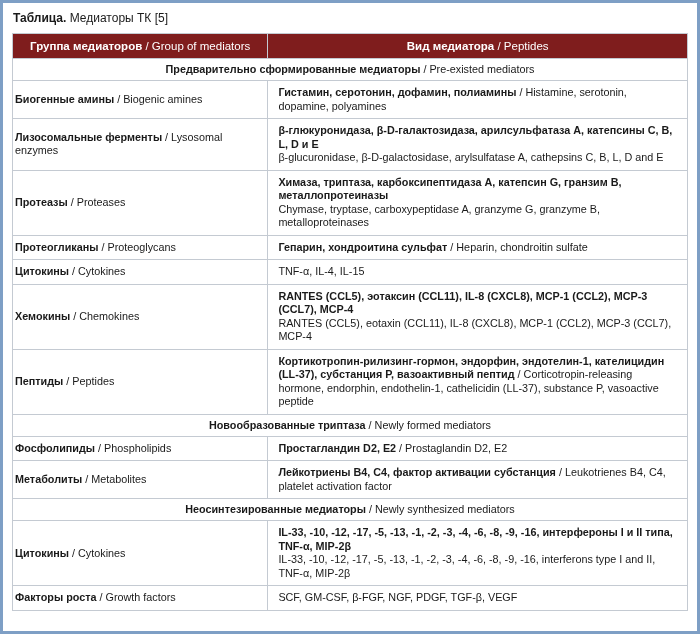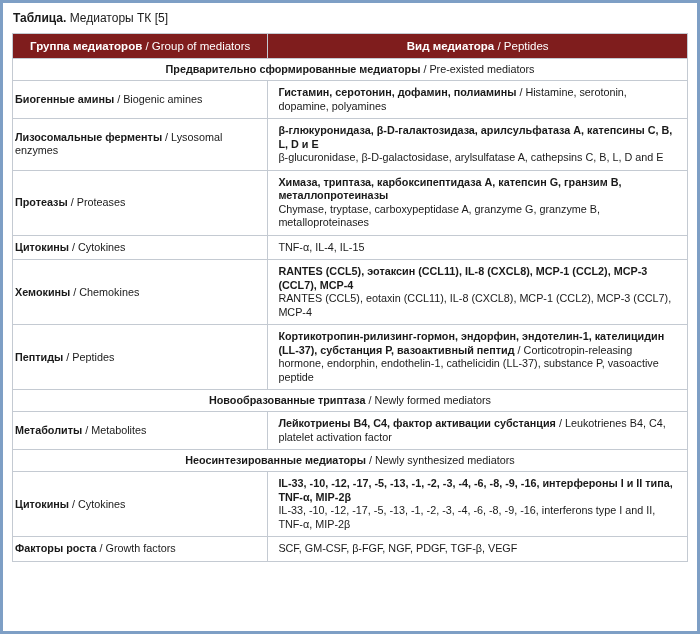--- a/index.html
+++ b/index.html
@@ -54,40 +54,52 @@
           </td>
         </tr>
         <tr>
           <td class="grp"><b>Протеазы</b><span> / Proteases</span></td>
           <td class="med">
             <div><span class="bld">Химаза, триптаза, карбоксипептидаза A, катепсин G, гранзим B, металлопротеиназы</span></div>
             <div><span>Chymase, tryptase, carboxypeptidase A, granzyme G, granzyme B, metalloproteinases</span></div>
           </td>
         </tr>
         <tr>
+          <td class="grp"><b>Протеогликаны</b><span> / Proteoglycans</span></td>
+          <td class="med">
+            <div><span class="bld">Гепарин, хондроитина сульфат</span><span> / Heparin, chondroitin sulfate</span></div>
+          </td>
+        </tr>
+        <tr>
           <td class="grp"><b>Цитокины</b><span> / Cytokines</span></td>
           <td class="med">
             <div><span>TNF-α, IL-4, IL-15</span></div>
           </td>
         </tr>
         <tr>
           <td class="grp"><b>Хемокины</b><span> / Chemokines</span></td>
           <td class="med">
             <div><span class="bld">RANTES (CCL5), эотаксин (CCL11), IL-8 (CXCL8), MCP-1 (CCL2), MCP-3 (CCL7), MCP-4</span></div>
             <div><span>RANTES (CCL5), eotaxin (CCL11), IL-8 (CXCL8), MCP-1 (CCL2), MCP-3 (CCL7), MCP-4</span></div>
           </td>
         </tr>
         <tr>
           <td class="grp"><b>Пептиды</b><span> / Peptides</span></td>
           <td class="med">
             <div><span class="bld">Кортикотропин-рилизинг-гормон, эндорфин, эндотелин-1, кателицидин (LL-37), субстанция P, вазоактивный пептид</span><span> / Corticotropin-releasing hormone, endorphin, endothelin-1, cathelicidin (LL-37), substance P, vasoactive peptide</span></div>
           </td>
         </tr>
         <tr>
           <td class="sec-td" colspan="2"><b>Новообразованные триптаза</b><span> / Newly formed mediators</span></td>
+        </tr>
+        <tr>
+          <td class="grp"><b>Фосфолипиды</b><span> / Phospholipids</span></td>
+          <td class="med">
+            <div><span class="bld">Простагландин D2, E2</span><span> / Prostaglandin D2, E2</span></div>
+          </td>
         </tr>
         <tr>
           <td class="grp"><b>Метаболиты</b><span> / Metabolites</span></td>
           <td class="med">
             <div><span class="bld">Лейкотриены B4, C4, фактор активации субстанция</span><span> / Leukotrienes B4, C4, platelet activation factor</span></div>
           </td>
         </tr>
         <tr>
           <td class="sec-td" colspan="2"><b>Неосинтезированные медиаторы</b><span> / Newly synthesized mediators</span></td>
         </tr>

